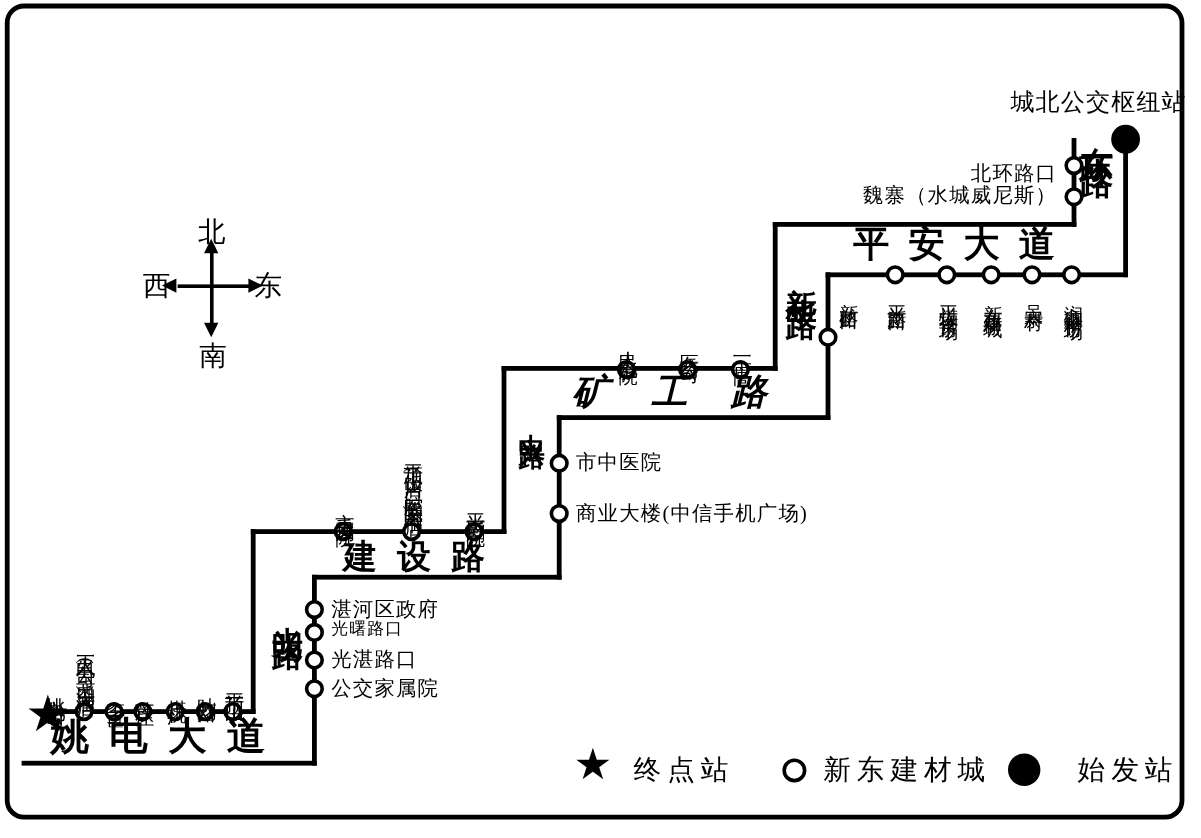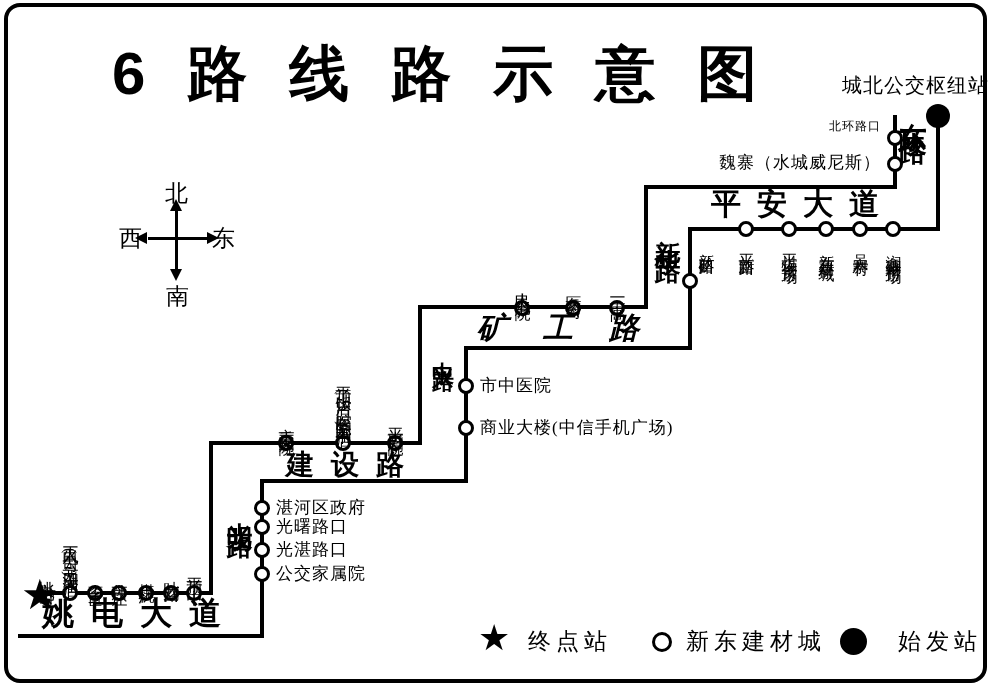--- a/index.html
+++ b/index.html
@@ -30,21 +30,20 @@
   .legend-ring{position:absolute;left:652px;top:632px;width:20px;height:20px;box-sizing:border-box;
                border:3px solid #000;border-radius:50%;background:#fff;}
   .legend-dot{position:absolute;left:840px;top:628px;width:27px;height:27px;border-radius:50%;background:#000;}
 </style>
 </head>
 <body>
 
 <div class="stage">
   <div class="frame"></div>
 
-  <div class="title">6路线路示意图</div>
 
   <div>
     <div class="compass-line" style="left:148px;top:237px;width:60px;height:3px;"></div>
     <div class="compass-line" style="left:175px;top:210px;width:3px;height:60px;"></div>
     <div class="tri" style="left:170px;top:199px;border-left:6px solid transparent;border-right:6px solid transparent;border-bottom:12px solid #000;"></div>
     <div class="tri" style="left:170px;top:269px;border-left:6px solid transparent;border-right:6px solid transparent;border-top:12px solid #000;"></div>
     <div class="tri" style="left:135px;top:232px;border-top:6px solid transparent;border-bottom:6px solid transparent;border-right:12px solid #000;"></div>
     <div class="tri" style="left:207px;top:232px;border-top:6px solid transparent;border-bottom:6px solid transparent;border-left:12px solid #000;"></div>
     <div class="compass-lbl" style="left:165px;top:182px;">北</div>
     <div class="compass-lbl" style="left:166px;top:285px;">南</div>
@@ -101,41 +100,41 @@
       <div class="lbl lbl-v" style="left: 573px; bottom: 403px;">医药公司</div>
       <div class="stn" style="left: 609px; top: 300px;"></div>
       <div class="lbl lbl-v" style="left: 617px; bottom: 403px;">市一高</div>
       <div class="stn" style="left: 458px; top: 378px;"></div>
       <div class="lbl" style="left: 480px; top: 377px; font-size: 17px;">市中医院</div>
       <div class="stn" style="left: 458px; top: 420px;"></div>
       <div class="lbl" style="left: 480px; top: 419px; font-size: 17px;">商业大楼(中信手机广场)</div>
       <div class="stn" style="left: 254px; top: 500px;"></div>
       <div class="lbl" style="left: 276px; top: 499px; font-size: 17px;">湛河区政府</div>
       <div class="stn" style="left: 254px; top: 519px;"></div>
-      <div class="lbl" style="left: 276px; top: 518px; font-size: 17px;">光曙路口</div>
+      <div class="lbl" style="left: 276px; top: 518px; font-size: 14px;">光曙路口</div>
       <div class="stn" style="left: 254px; top: 542px;"></div>
       <div class="lbl" style="left: 276px; top: 541px; font-size: 17px;">光湛路口</div>
       <div class="stn" style="left: 254px; top: 566px;"></div>
       <div class="lbl" style="left: 276px; top: 565px; font-size: 17px;">公交家属院</div>
       <div class="stn" style="left: 682px; top: 273px;"></div>
       <div class="lbl lbl-v" style="left: 706px; top: 240px;">新矿路口</div>
       <div class="stn" style="left: 738px; top: 221px;"></div>
       <div class="lbl lbl-v" style="left: 746px; top: 241px;">平新路口</div>
       <div class="stn" style="left: 781px; top: 221px;"></div>
       <div class="lbl lbl-v" style="left: 789px; top: 241px;">平煤物资市场</div>
       <div class="stn" style="left: 818px; top: 221px;"></div>
       <div class="lbl lbl-v" style="left: 826px; top: 241px;">新东建材城</div>
       <div class="stn" style="left: 852px; top: 221px;"></div>
       <div class="lbl lbl-v" style="left: 860px; top: 241px;">吴寨村</div>
       <div class="stn" style="left: 885px; top: 221px;"></div>
       <div class="lbl lbl-v" style="left: 893px; top: 241px;">润鑫钢材市场</div>
       <div class="stn" style="left: 887px; top: 156px;"></div>
       <div class="lbl" style="right: 120px; top: 154px; font-size: 17px;">魏寨（水城威尼斯）</div>
       <div class="stn" style="left: 887px; top: 130px;"></div>
-      <div class="lbl" style="right: 120px; top: 120px; font-size: 12px;">北环路口</div>
+      <div class="lbl" style="right: 120px; top: 136px; font-size: 17px;">北环路口</div>
     </div>
 
   <div class="origin-dot" style="left:926px;top:104px;"></div>
   <div class="origin-label">城北公交枢纽站</div>
   <div class="star" style="left:21px;top:574px;">★</div>
   <div class="terminal-label">姚电公司</div>
 
   <div>
     <div class="legend-star">★</div>
     <div class="legend-lbl" style="left:528px;top:630px;">终点站</div>

